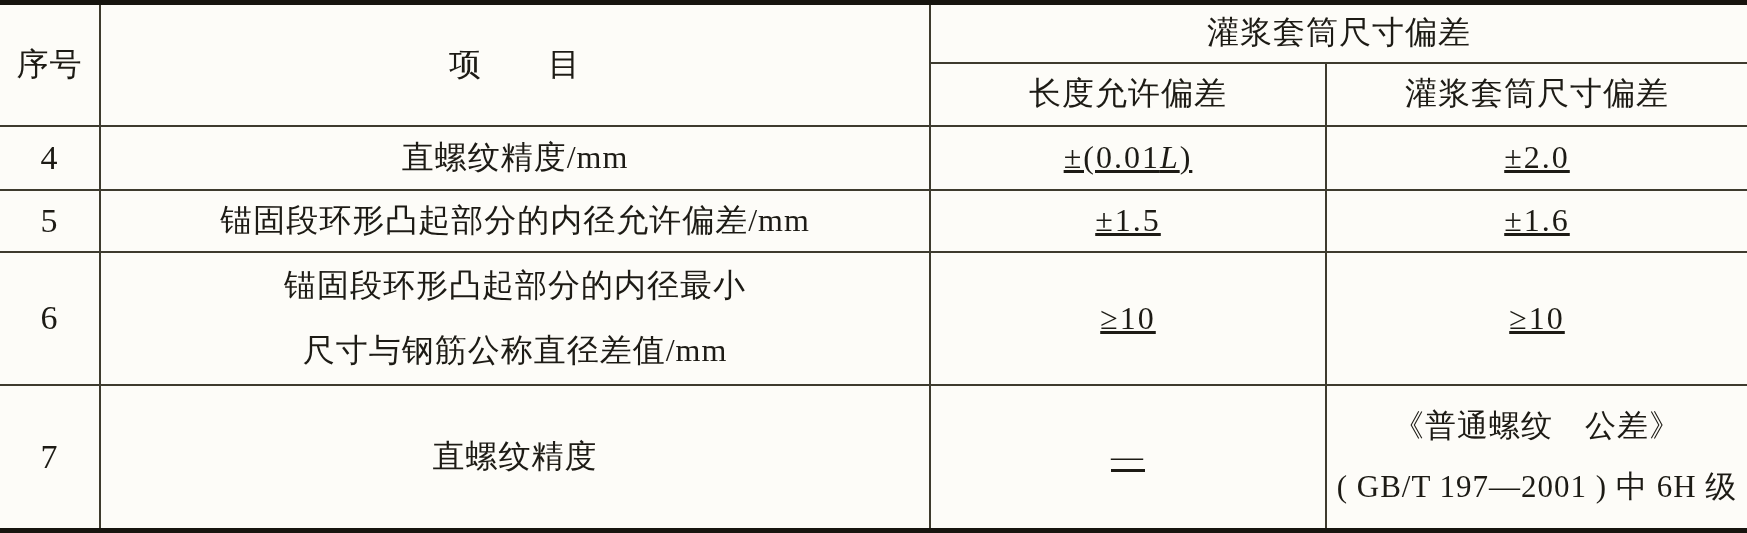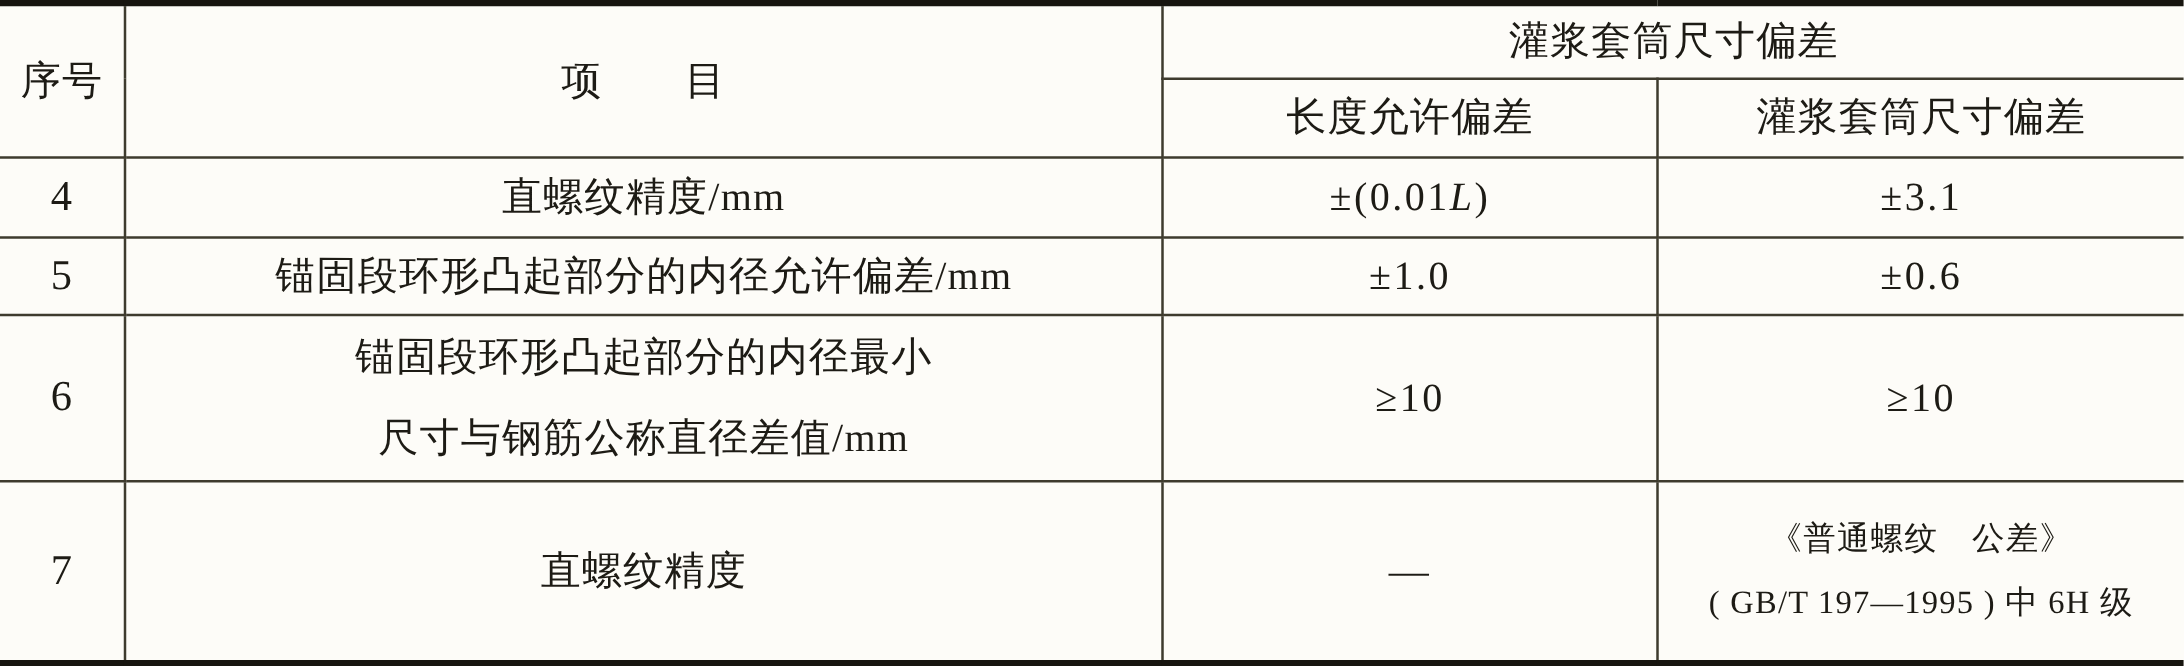--- a/index.html
+++ b/index.html
@@ -37,26 +37,26 @@
   tr > *:last-child  { border-right: 0; }
 
   .row-headerA { height: 60px; }
   .row-headerB { height: 63px; }
   .row-4 { height: 64px; }
   .row-5 { height: 62px; }
   .row-6 { height: 131px; }
 
   .serial-cell { font-size: 34px; }
   .two-line { line-height: 2.05; }
-  .ref-cell { line-height: 1.95; font-size: 26px; }
+  .ref-cell { line-height: 1.95; font-size: 31px; }
   .italic-var {
     font-style: italic;
     font-family: "Liberation Serif", "DejaVu Serif", serif;
   }
-  .value-cell { letter-spacing: 2px; }
+  .value-cell { letter-spacing: 2px; text-decoration: underline; }
 </style>
 </head>
 <body>
 
 <div class="page">
   <table class="tol-table">
     <colgroup>
       <col style="width:100px">
       <col style="width:830px">
       <col style="width:396px">
@@ -70,44 +70,44 @@
     </tr>
     <tr class="row-headerB">
       <th>长度允许偏差</th>
       <th>灌浆套筒尺寸偏差</th>
     </tr>
 
     <tr class="row-4">
       <td class="serial-cell">4</td>
       <td>直螺纹精度/mm</td>
       <td class="value-cell"><span>±(0.01</span><span class="italic-var">L</span><span>)</span></td>
-      <td class="value-cell">±3.1</td>
+      <td class="value-cell">±2.0</td>
     </tr>
 
     <tr class="row-5">
       <td class="serial-cell">5</td>
       <td>锚固段环形凸起部分的内径允许偏差/mm</td>
-      <td class="value-cell">±1.0</td>
-      <td class="value-cell">±0.6</td>
+      <td class="value-cell">±1.5</td>
+      <td class="value-cell">±1.6</td>
     </tr>
 
     <tr class="row-6">
       <td class="serial-cell">6</td>
       <td class="two-line">
         <div>锚固段环形凸起部分的内径最小</div>
         <div>尺寸与钢筋公称直径差值/mm</div>
       </td>
       <td class="value-cell">≥10</td>
       <td class="value-cell">≥10</td>
     </tr>
 
     <tr class="row-7">
       <td class="serial-cell">7</td>
       <td>直螺纹精度</td>
       <td class="value-cell">—</td>
       <td class="ref-cell">
         <div>《普通螺纹　公差》</div>
-        <div>( GB/T 197—1995 ) 中 6H 级</div>
+        <div>( GB/T 197—2001 ) 中 6H 级</div>
       </td>
     </tr>
   </tbody>
     </table>
 </div>
 
 </body></html>

